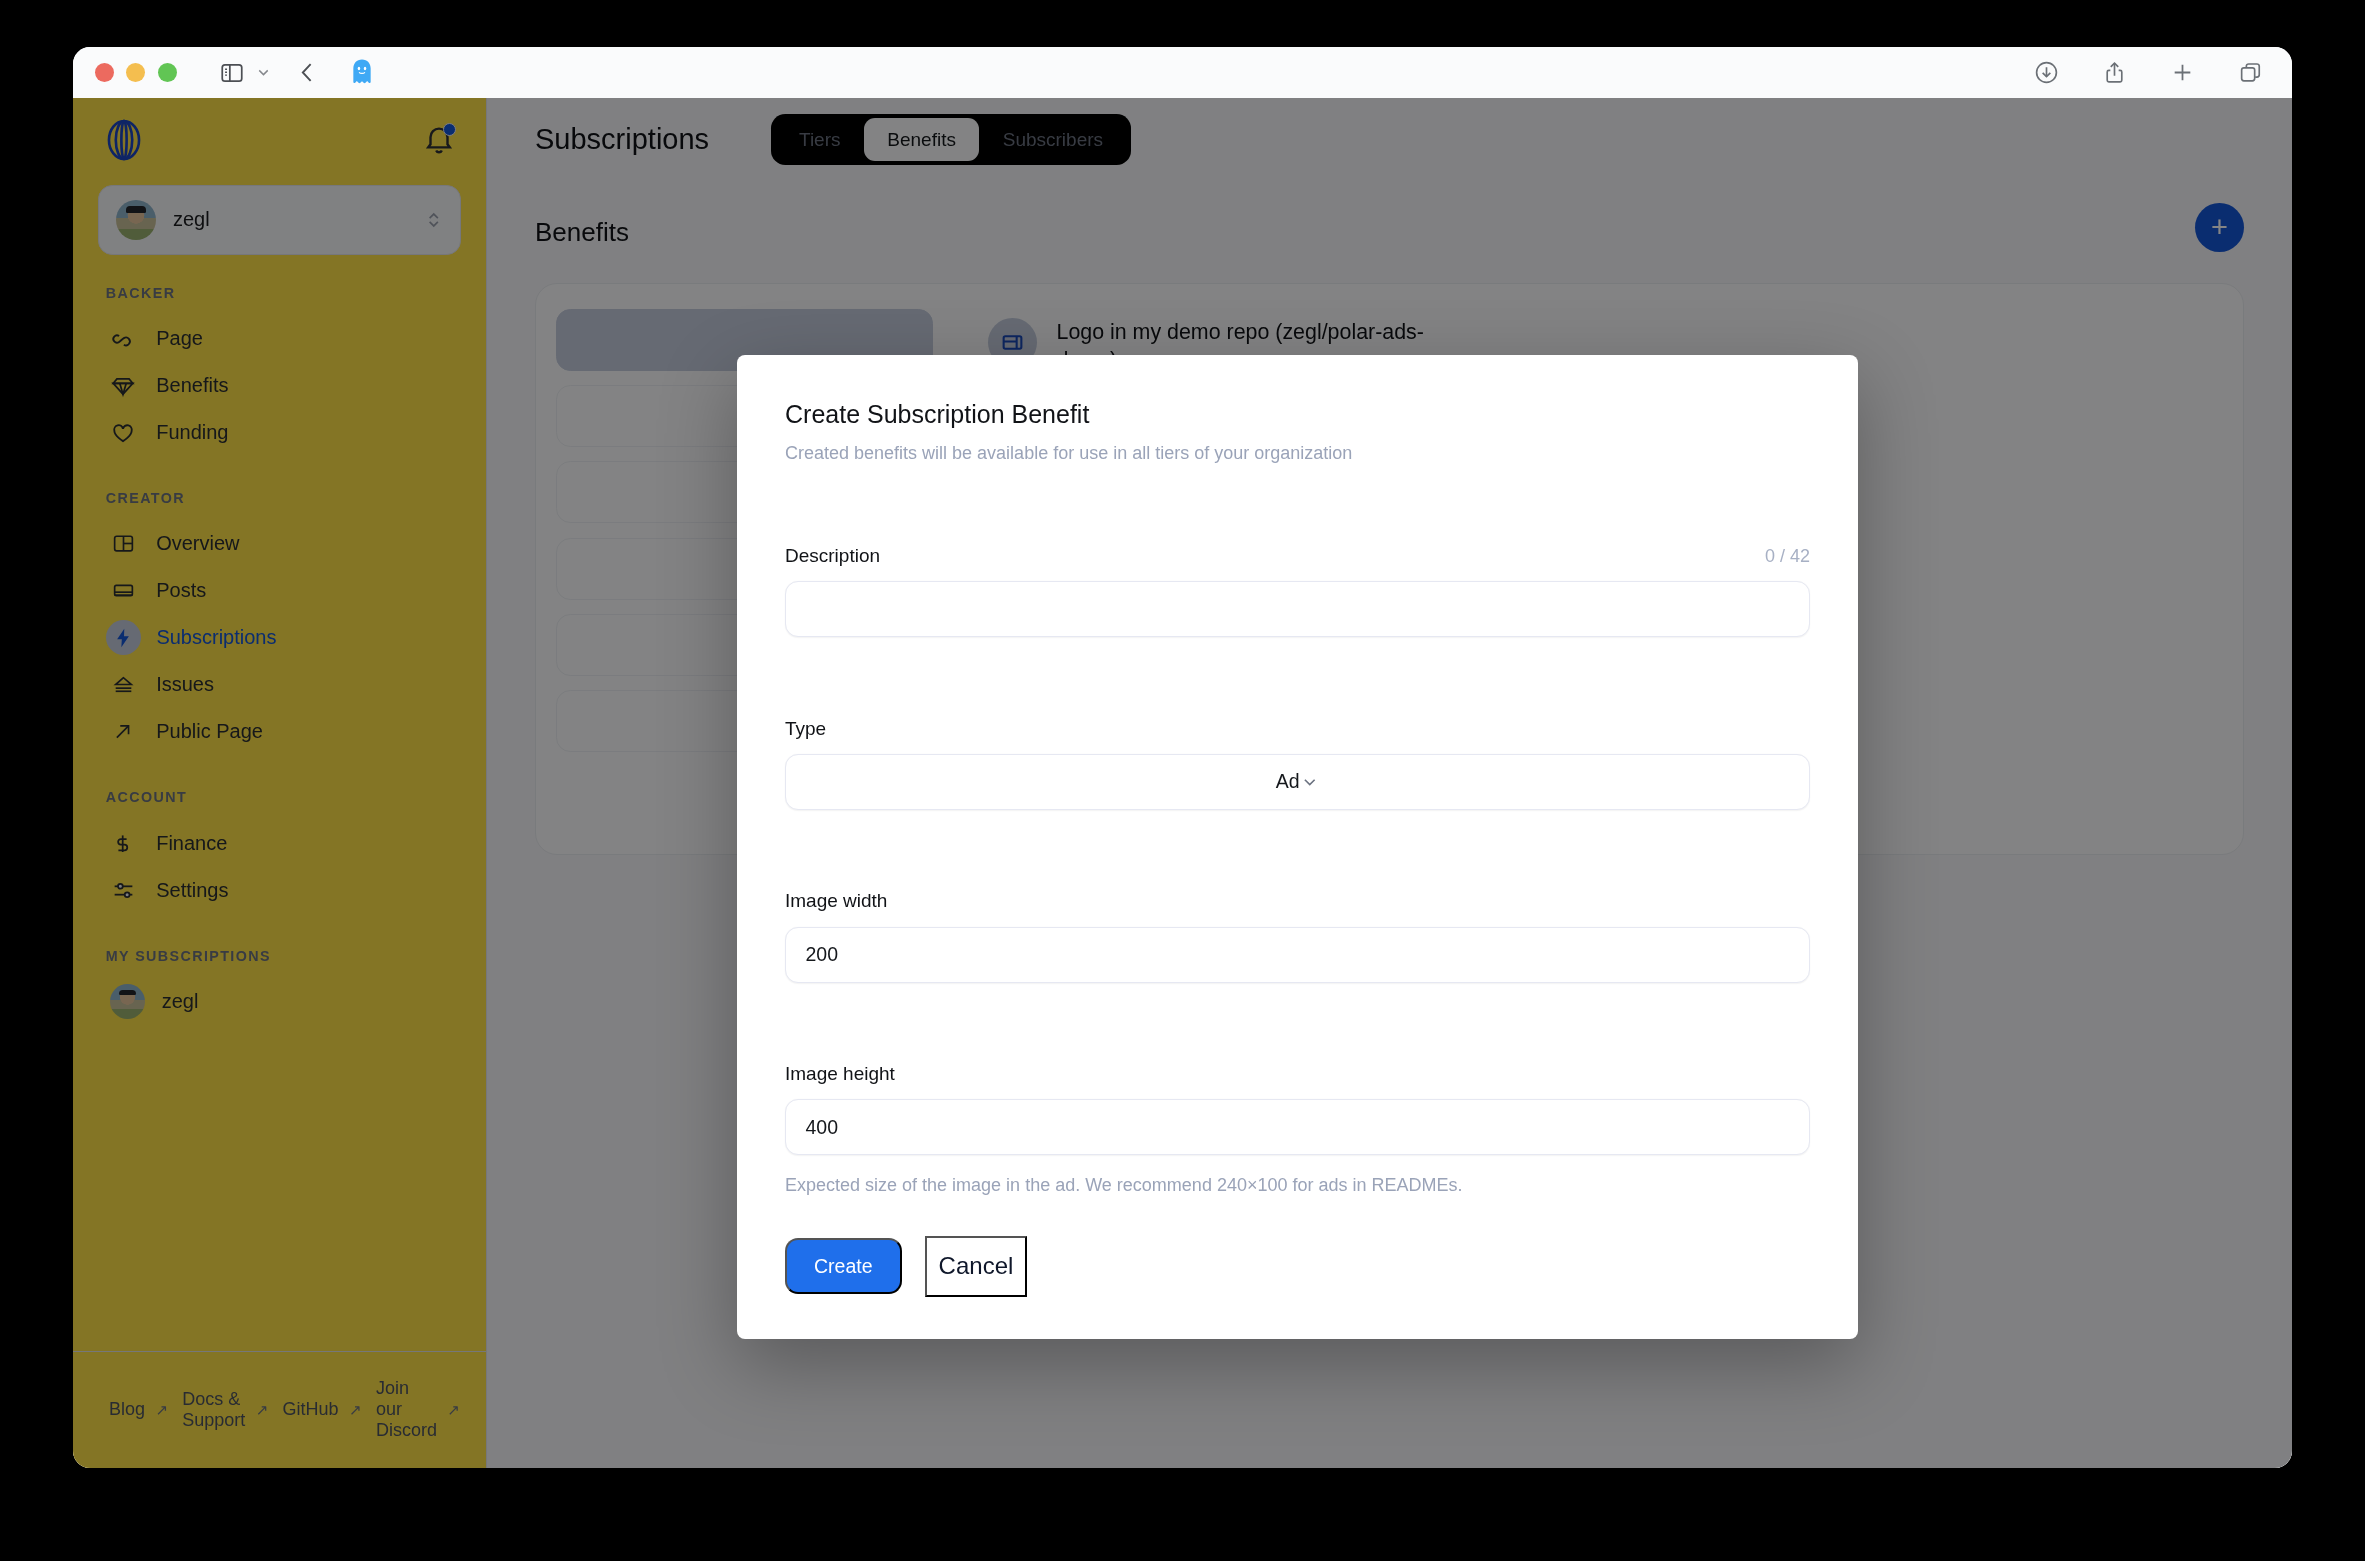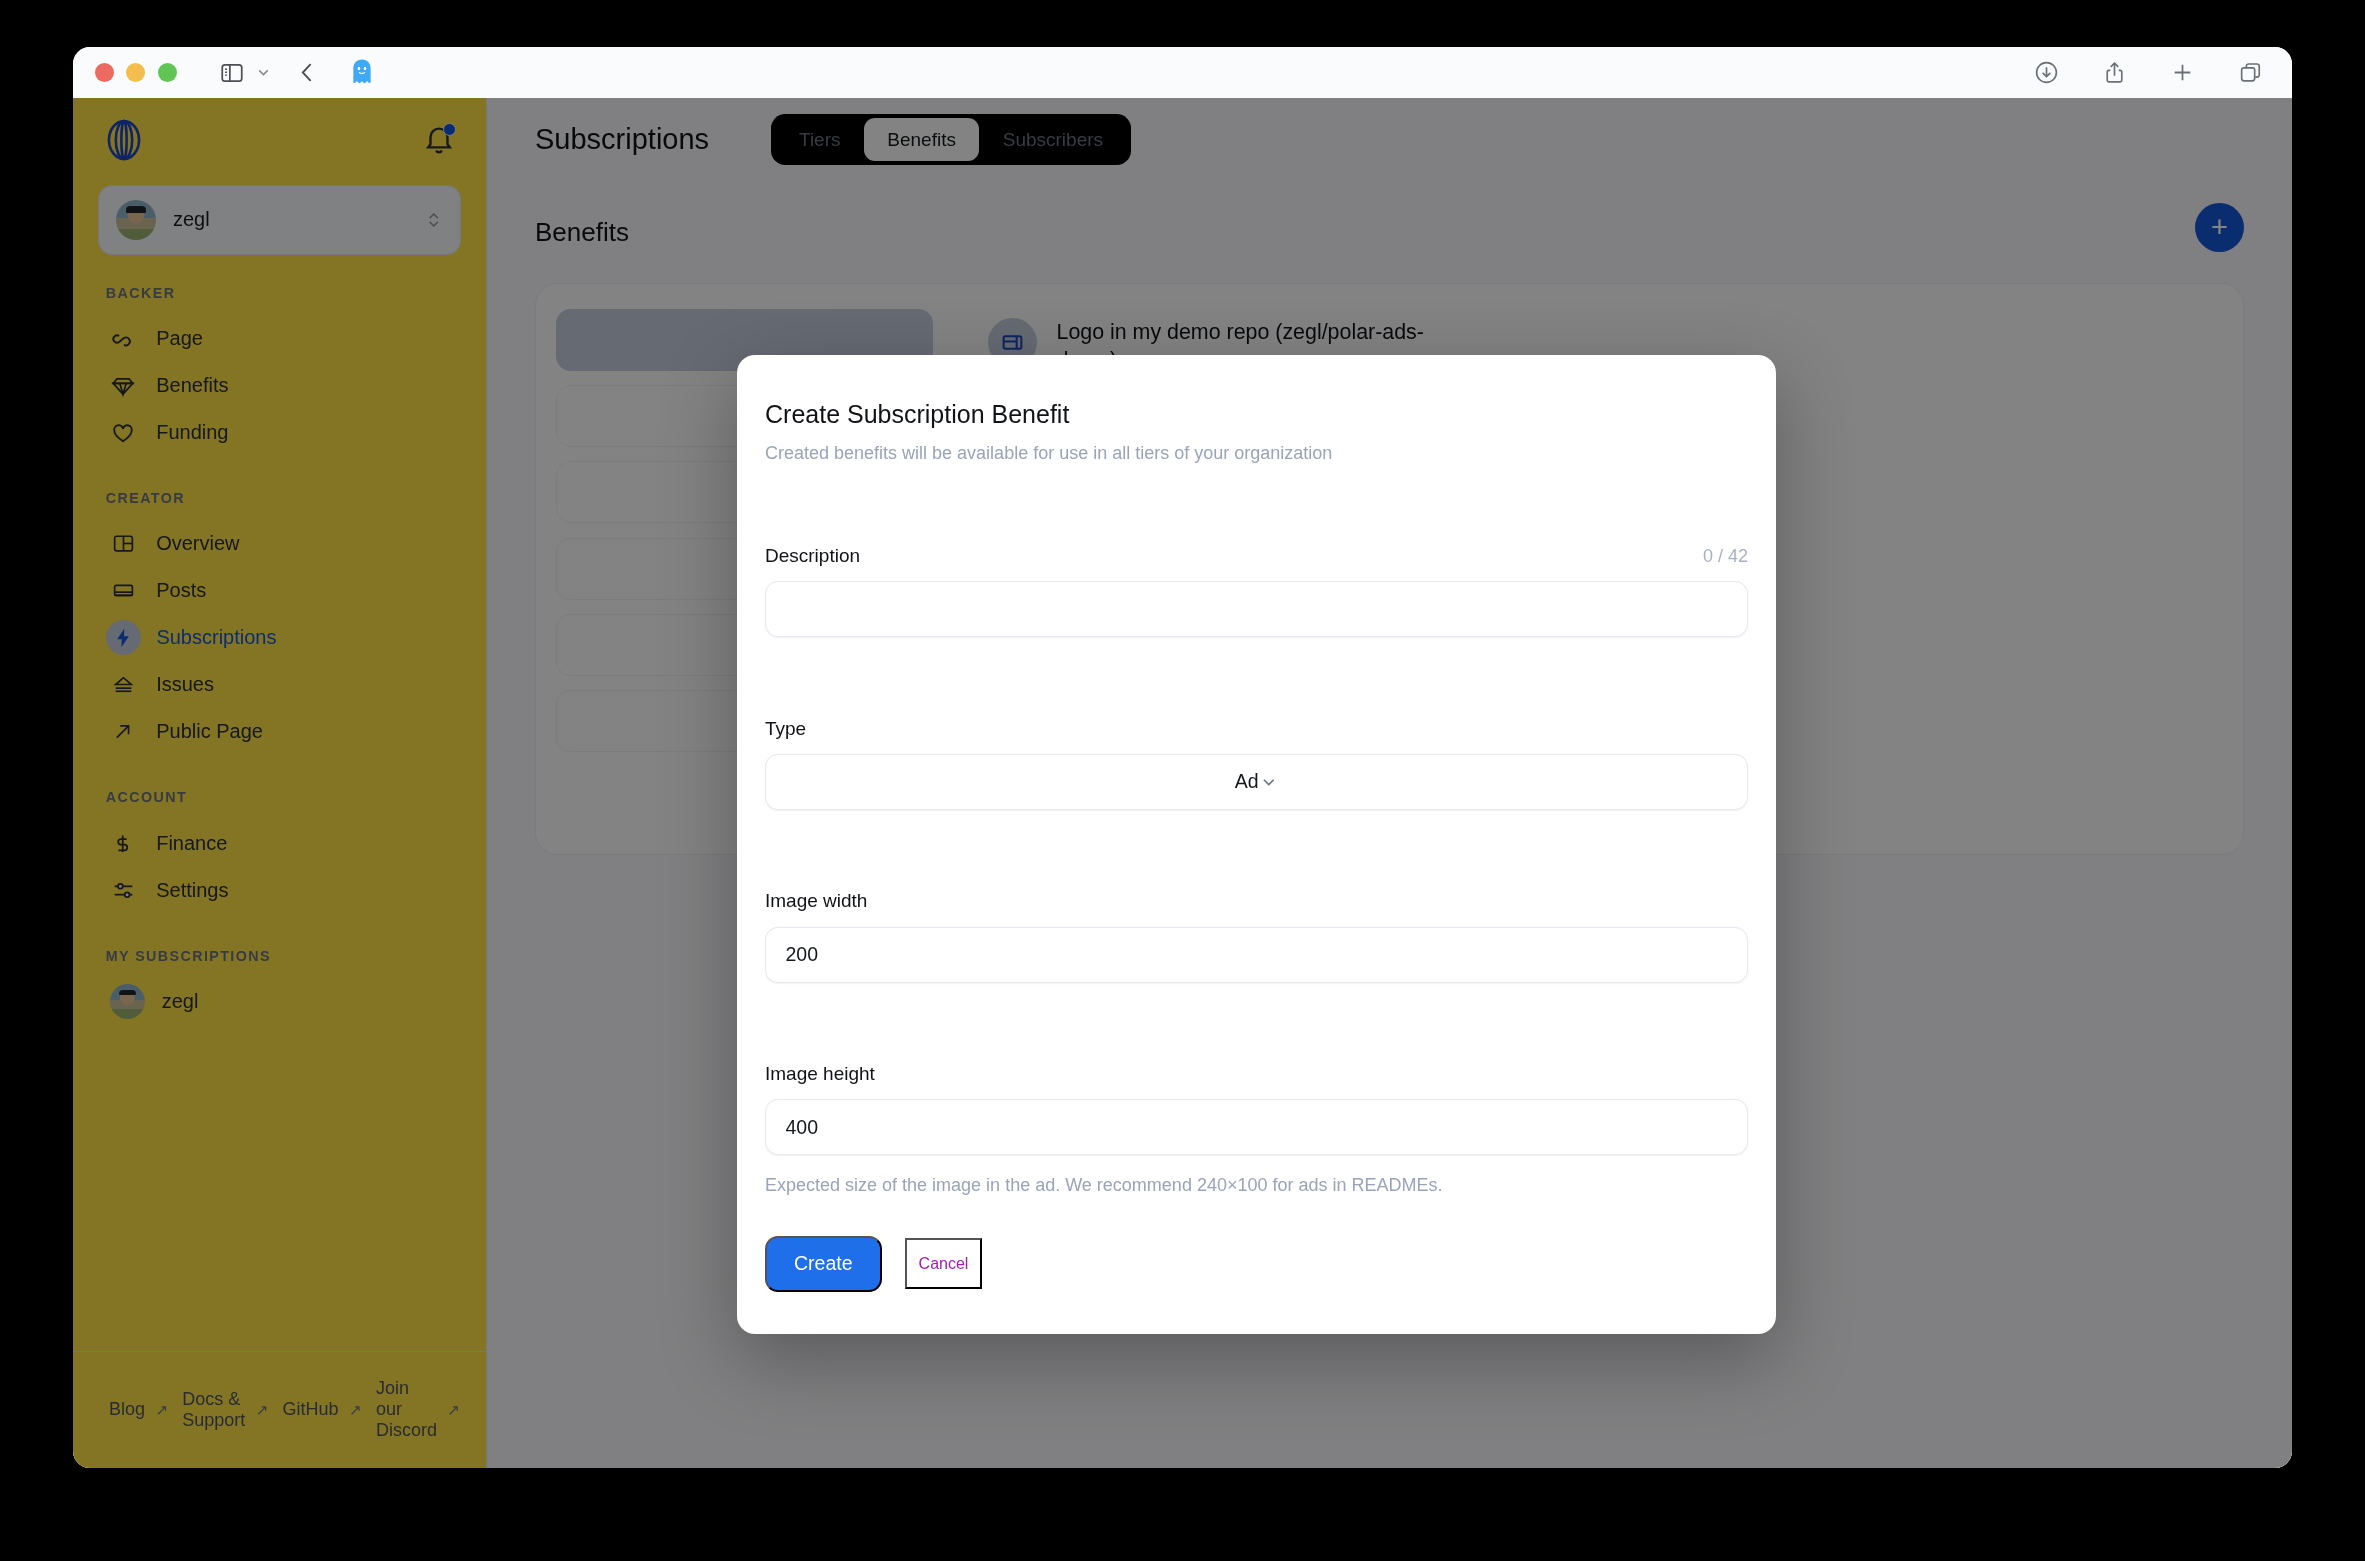--- a/index.html
+++ b/index.html
@@ -217,24 +217,24 @@
 
   
   #modal-overlay {
     position: absolute; inset: 0;
     background: rgba(0,0,0,.48);
     z-index: 20;
   }
   #modal {
     position: absolute;
     left: 664px; top: 257px;
-    width: 1039px;
+    width: 1121px;
     background: #fff;
-    border-radius: 18px;
-    padding: 45px 28px 42px;
+    border-radius: 8px;
+    padding: 45px 48px 42px;
     box-shadow: 0 26px 78px rgba(0,0,0,.3);
   }
   #modal-title { font-size: 25px; font-weight: 500; color: #111317; }
   #modal-subtitle { font-size: 18px; color: #9aa3b8; margin-top: 14.3px; }
 
   .field { margin-top: 32.5px; }
   .field-head { display: flex; align-items: baseline; justify-content: space-between; }
   .field-label { font-size: 19px; color: #111317; font-weight: 400; margin-top: 48px; }
   #char-counter { font-size: 18px; color: #a7b0c4; }
   .control {
@@ -252,22 +252,22 @@
   .select-caret { color: #6b7280; display: flex; }
   #image-size-hint { margin-top: 19.5px; font-size: 18px; color: #9aa3b8; }
 
   #modal-actions { margin-top: 40px; display: flex; align-items: center; gap: 23.4px; }
   #create-button {
     background: #1f6feb; color: #fff;
     font-size: 19.5px; font-weight: 500;
     padding: 14.3px 27px; border-radius: 13px;
   }
   #cancel-button {
-    background: none; color: #a21caf;
-    font-size: 16px; padding: 14.3px 11.7px;
+    background: none; color: #0f172a;
+    font-size: 24px; padding: 14.3px 11.7px;
   }
 </style>
 </head>
 <body>
 
 <div id="browser-window">
 
   <div id="browser-toolbar">
     <div class="traffic-lights">
       <span class="tl red"></span>

